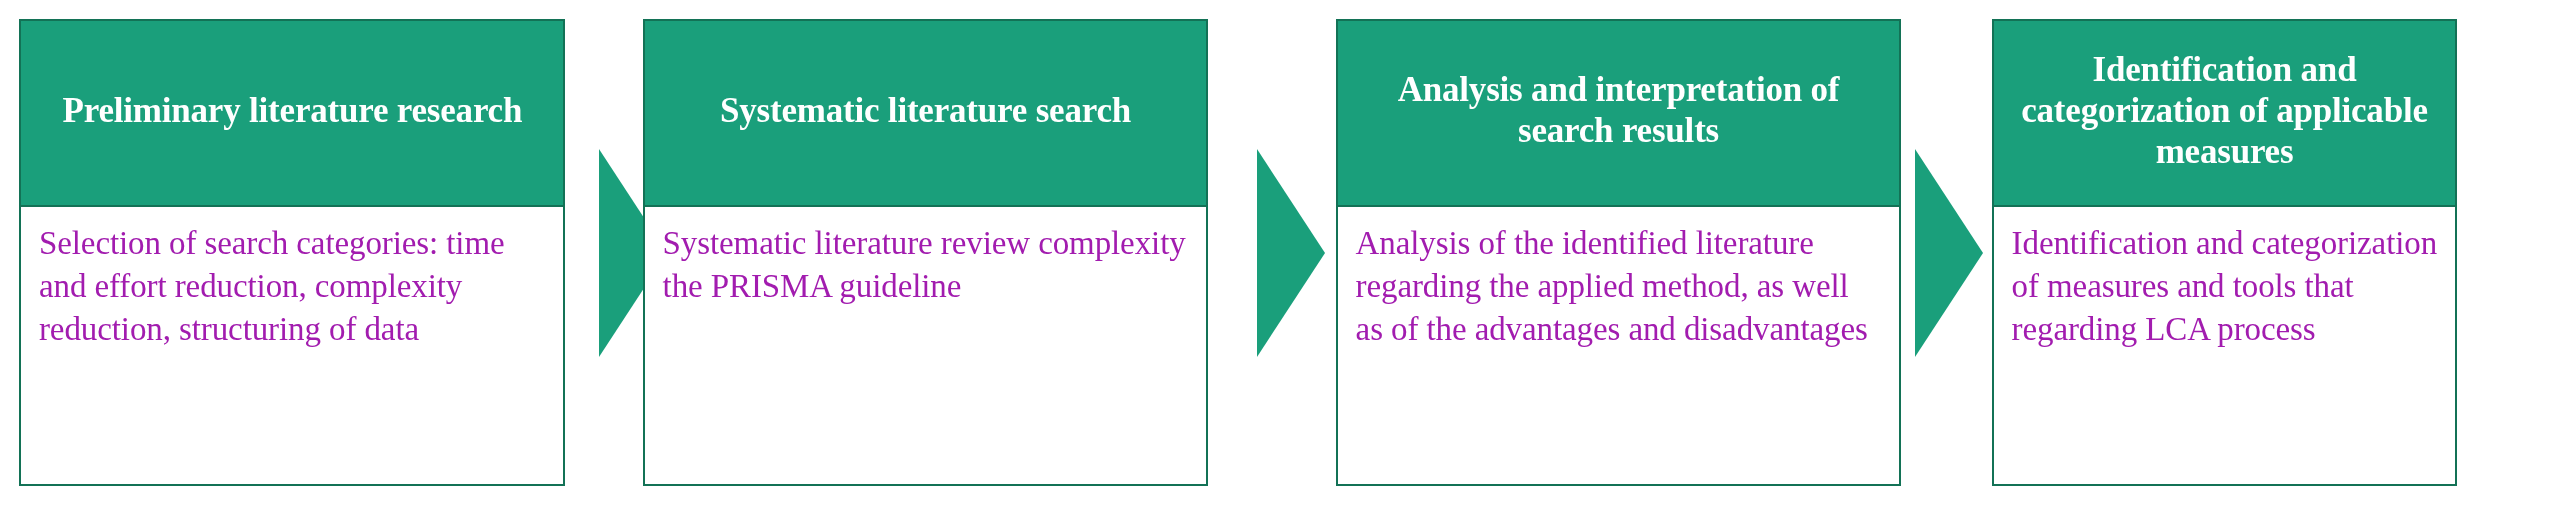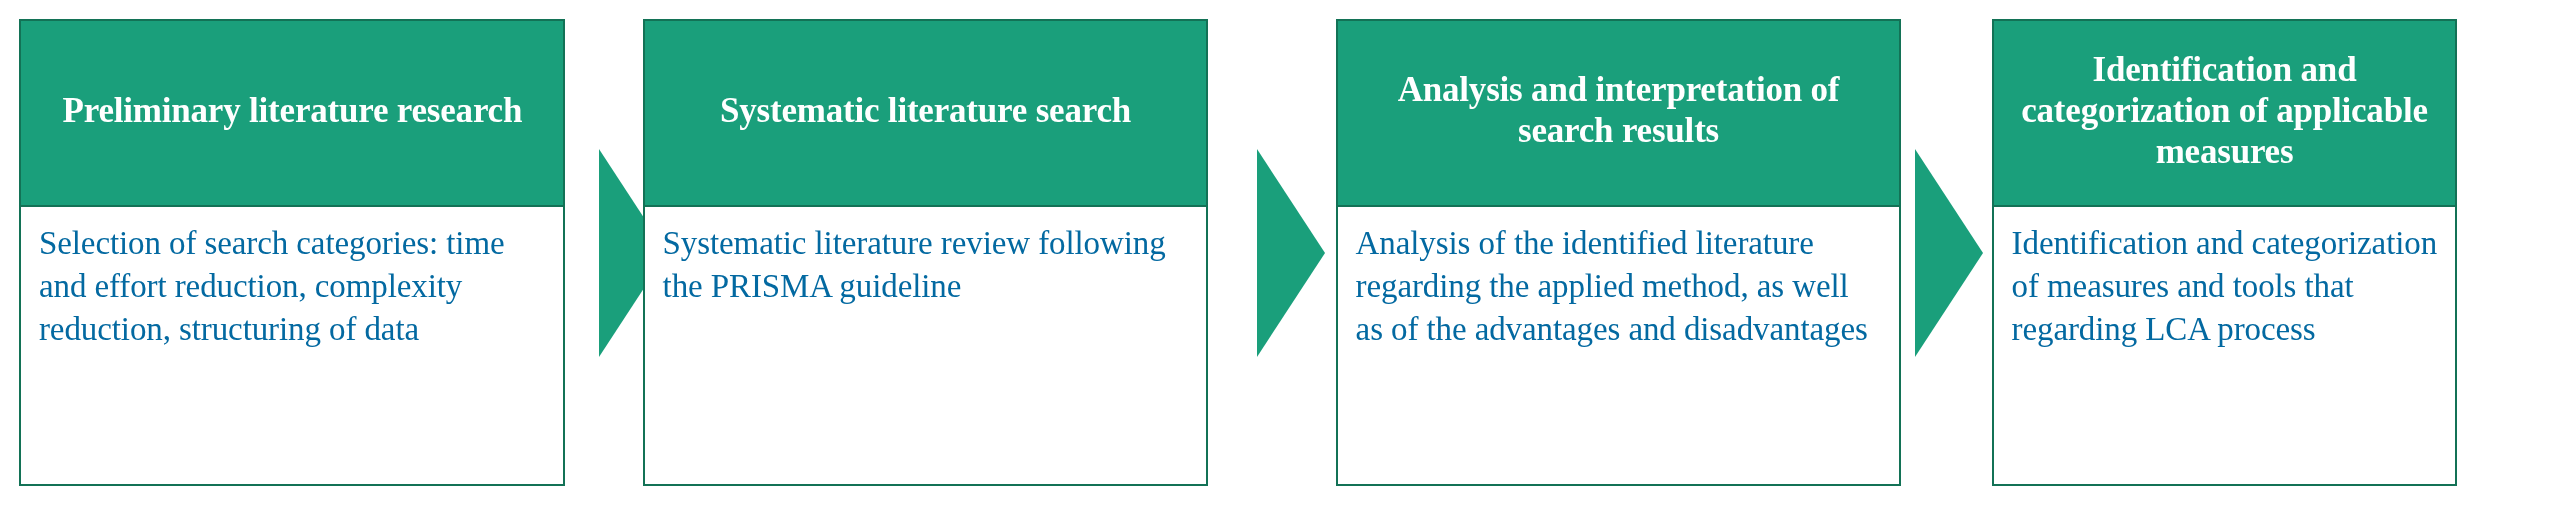--- a/index.html
+++ b/index.html
@@ -49,21 +49,21 @@
     text-align: center;
     letter-spacing: -0.2px;
   }
   .step-body {
     flex: 1 1 auto;
     box-sizing: border-box;
     background: #ffffff;
     padding: 15.3px 15.3px 7px 17.6px;
   }
   .step-body-text {
-    color: #0369a1;
+    color: #a21caf;
     font-size: 33px;
     line-height: 1.30;
     text-align: left;
     letter-spacing: -0.1px;
   }
 
   
   .box-1 { left: 19.4px;   width: 546px; }
   .box-2 { left: 643px; width: 565px; }
   .box-3 { left: 1336px; width: 565px; }
@@ -99,21 +99,21 @@
     <svg viewBox="0 0 116 354" preserveAspectRatio="none" aria-hidden="true">
       <polygon points="0,0 116,177 0,354" fill="#1A9F7B"></polygon>
     </svg>
   </div>
 
   <div class="step-box box-2">
     <div class="step-header">
       <div class="step-header-text">Systematic literature search</div>
     </div>
     <div class="step-body">
-      <div class="step-body-text">Systematic literature review following the PRISMA guideline</div>
+      <div class="step-body-text">Systematic literature review complexity the PRISMA guideline</div>
     </div>
   </div>
 
   <div class="arrow arrow-2">
     <svg viewBox="0 0 116 354" preserveAspectRatio="none" aria-hidden="true">
       <polygon points="0,0 116,177 0,354" fill="#1A9F7B"></polygon>
     </svg>
   </div>
 
   <div class="step-box box-3">

